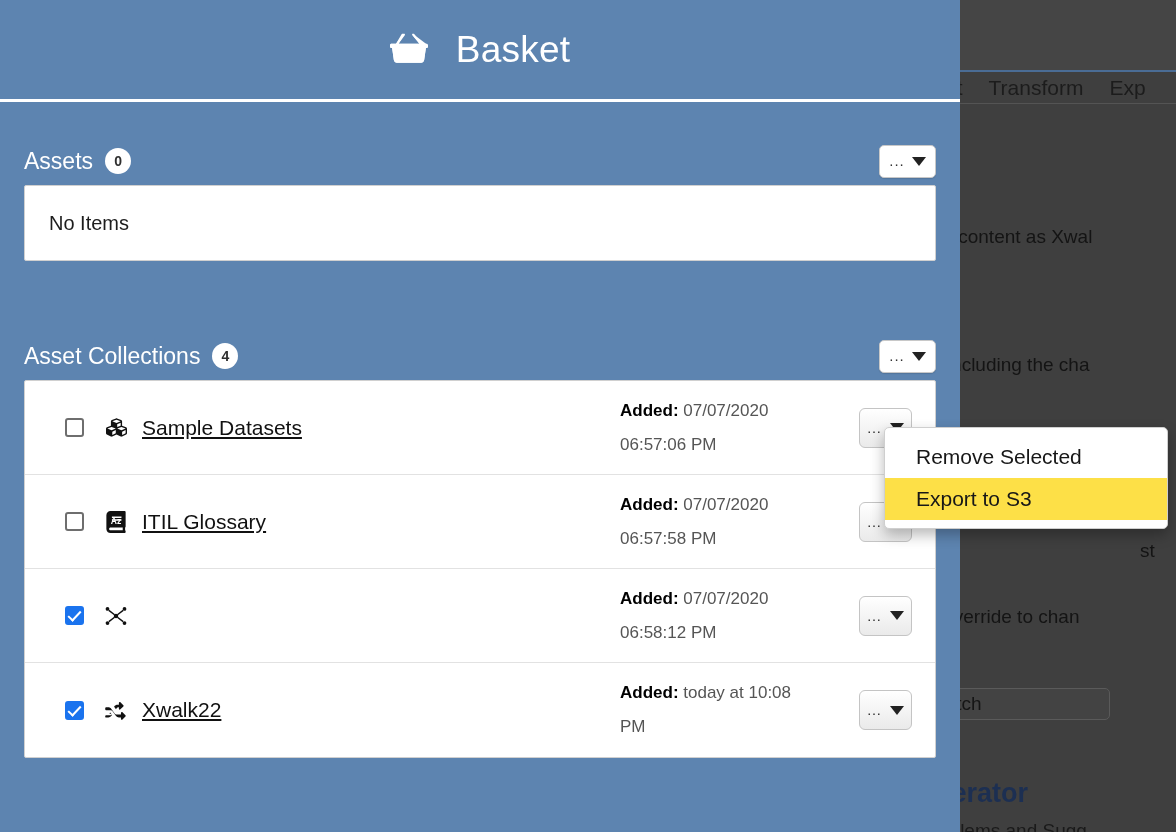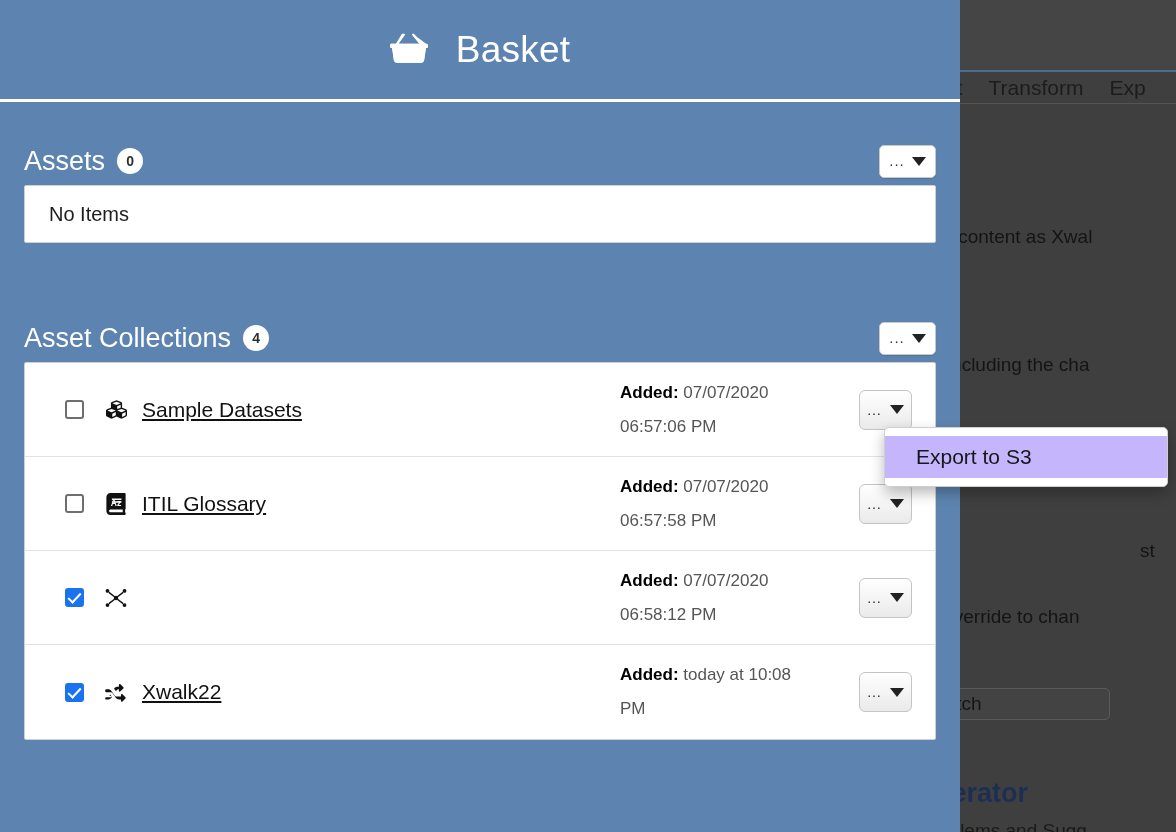--- a/index.html
+++ b/index.html
@@ -81,21 +81,21 @@
     position: absolute; left: 0; top: 99px; width: 100%; height: 3px;
     background: #ffffff;
   }
 
   .section-head {
     display: flex; align-items: center;
     padding: 0 24px;
     height: 48px;
   }
   .section-title {
-    font-size: 27px; color: #ffffff; font-weight: normal;
+    font-size: 23px; color: #ffffff; font-weight: normal;
   }
   .count-badge {
     display: inline-flex; align-items: center; justify-content: center;
     min-width: 26px; height: 26px;
     margin-left: 12px;
     padding: 0 8px;
     border-radius: 13px;
     background: #ffffff;
     color: #2f2f2f;
     font-size: 14px; font-weight: bold;
@@ -133,21 +133,21 @@
     border-top: 9px solid #222;
   }
 
   .white-panel {
     margin: 0 24px;
     background: #ffffff;
     border: 1px solid #d0d0d0;
     border-radius: 2px;
   }
   #assets-empty {
-    height: 56px;
+    height: 74px;
     display: flex; align-items: center;
     padding-left: 24px;
     font-size: 20px; color: #1d1d1d;
   }
 
   
   .coll-row {
     display: flex; align-items: center;
     height: 94px;
     padding: 0 0 0 40px;
@@ -219,21 +219,21 @@
   }
   .menu-item {
     height: 42px;
     display: flex; align-items: center;
     padding: 0 16px 0 31px;
     font-size: 21px;
     color: #171717;
     white-space: nowrap;
     cursor: pointer;
   }
-  .menu-item.active { background: #c4b5fd; }
+  .menu-item.active { background: #fde047; }
 
   #assets-section { margin-top: 38px; }
   #collections-section { margin-top: 71px; }
 </style>
 </head>
 <body>
 
 <div id="bg-page">
   <div id="bg-topbar"></div>
 
@@ -382,14 +382,15 @@
             <span class="caret"></span>
           </span>
         </span>
       </div>
 
     </div>
   </div>
 </div>
 
 <div id="dropdown-menu">
+  <div class="menu-item">Remove Selected</div>
   <div class="menu-item active">Export to S3</div>
 </div>
 
 </body></html>

